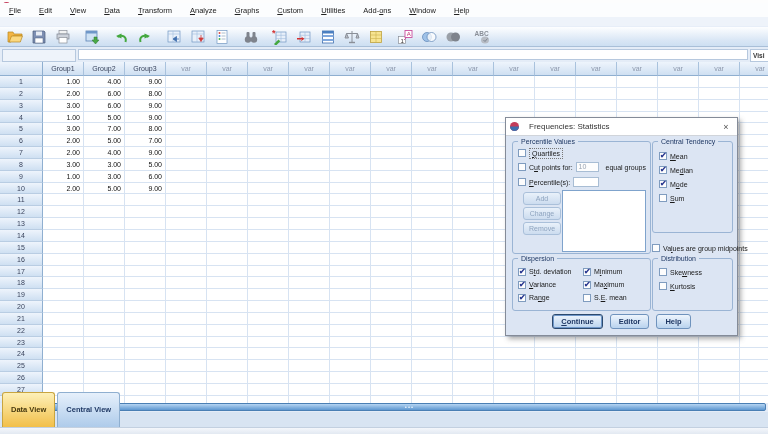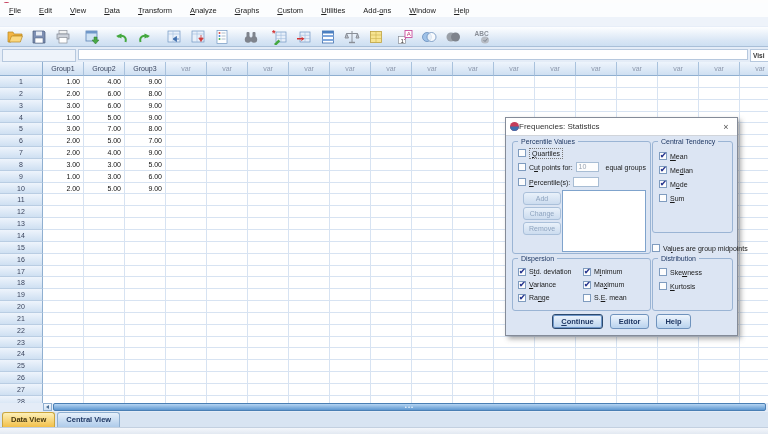--- a/index.html
+++ b/index.html
@@ -63,36 +63,36 @@
   .hs-left i{width:0;height:0;border-top:2px solid transparent;border-bottom:2px solid transparent;
              border-right:3px solid #4a6d94;}
   .hs-thumb{position:absolute;left:53px;top:0;width:713px;height:8px;border-radius:2px;
             background:linear-gradient(#b5d4f2,#5e97d0);border:1px solid #4a7fb4;box-sizing:border-box;}
   .hs-grip{position:absolute;left:50%;top:1px;transform:translateX(-50%);
            color:#e8f2fc;font-size:6px;line-height:5px;letter-spacing:1px;}
 
   
   .tabsrow{position:absolute;left:0;top:412px;width:768px;height:15px;background:#d8e4f2;
            display:flex;align-items:flex-end;padding-left:2px;box-sizing:border-box;}
-  .vtab{height:14px;line-height:14px;padding:0 8px;font-size:7.5px;font-weight:bold;
+  .vtab{height:14px;line-height:14px;padding:10px 8px;font-size:7.5px;font-weight:bold;
         border-radius:3px 3px 0 0;margin-right:2px;white-space:nowrap;}
   .vtab.active{background:linear-gradient(#fdf0b8,#f2bf49);border:1px solid #c9a53f;border-bottom:none;
                color:#46380e;}
   .vtab.idle{background:linear-gradient(#e6f0fb,#aecbea);border:1px solid #8fafd0;border-bottom:none;
              color:#1f3864;}
 
   .statusbar{position:absolute;left:0;top:427px;width:768px;height:7px;
              background:linear-gradient(#f4f7fb,#dfe6f0);border-top:1px solid #c3d0e0;}
 
   
   .dialog{position:absolute;left:505px;top:117px;width:233px;height:219px;background:#dce5f3;
           border:1px solid #848b98;box-sizing:border-box;box-shadow:3px 3px 5px rgba(70,70,70,.45);}
   .dtitle{height:17px;background:#fff;border-bottom:1px solid #d0d4da;display:flex;
           align-items:center;padding:0 4px;}
-  .dtitle .dtext{font-size:8px;color:#333;margin-left:0;}
+  .dtitle .dtext{font-size:8px;color:#333;margin-left:10px;}
   .dclose{margin-left:auto;font-size:9px;color:#555;width:14px;text-align:center;line-height:14px;}
 
   .gbox{position:absolute;border:1px solid #9ab4d4;border-radius:3px;box-sizing:border-box;}
   .gtitle{position:absolute;top:-5px;left:5px;background:#dce5f3;padding:0 3px;
           font-size:7px;color:#1f3864;line-height:9px;white-space:nowrap;}
 
   .cb{display:flex;align-items:center;gap:3px;white-space:nowrap;}
   .cbbox{width:8px;height:8px;flex:0 0 8px;background:#fdfdfd;border:1px solid #7f9cbf;
          box-sizing:border-box;font-size:8px;line-height:6px;color:#2b3990;font-weight:bold;
          text-align:center;overflow:visible;}

